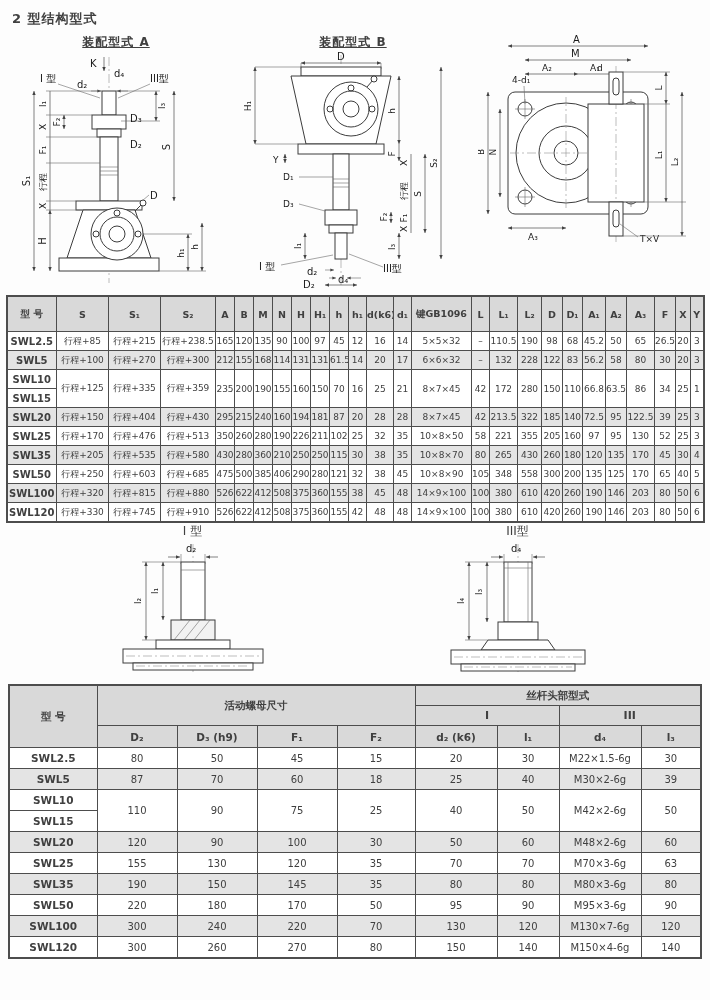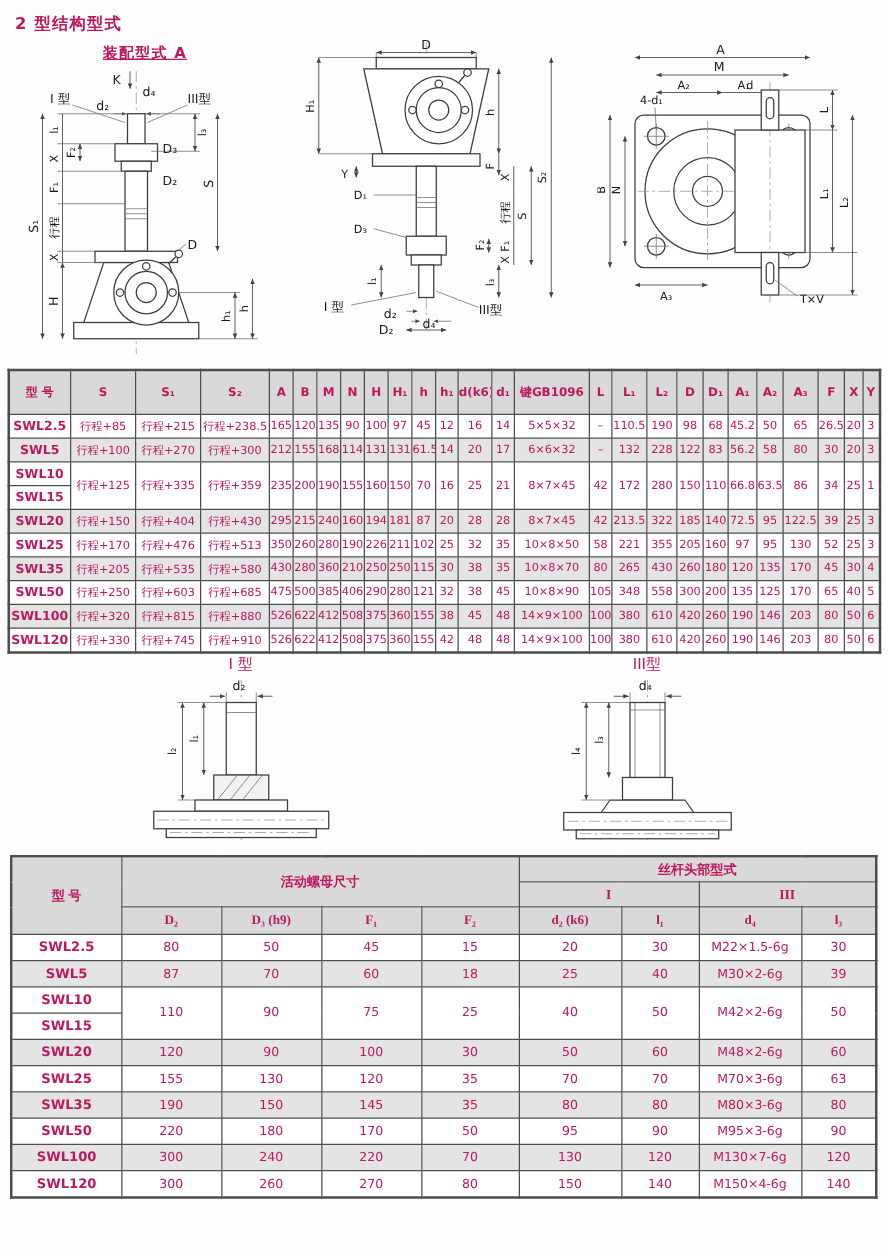--- a/index.html
+++ b/index.html
@@ -1,38 +1,38 @@
 <!DOCTYPE html>
 <html><head>
 <meta charset="utf-8">
 <style>
   html,body{margin:0;padding:0;background:#ffffff;}
   .page{position:relative;width:710px;height:1000px;background:#fdfdfd;overflow:hidden;
-        font-family:"DejaVu Sans","Liberation Sans",sans-serif;color:#be185d;}
+        font-family:"DejaVu Sans","Liberation Sans",sans-serif;color:#404040;}
   .doc-title{padding:10px 0 2px 12px;font-size:13px;font-weight:bold;letter-spacing:1px;}
   .diag-row{display:flex;justify-content:space-between;padding:0 4px;}
   .diag-cell{flex:0 0 auto;text-align:center;}
   .diag-title{font-size:12px;font-weight:bold;margin:4px 0 0 0;letter-spacing:1px;text-decoration:underline;}
   svg{display:block;}
   .ln{fill:none;stroke:#3c3c3c;stroke-width:1;}
   .fw{fill:#ffffff;stroke:#3c3c3c;stroke-width:1;}
   .fg{fill:#f2f2f2;stroke:#3c3c3c;stroke-width:1;}
   .dim{stroke:#4a4a4a;stroke-width:0.7;fill:none;}
   .thin{stroke:#6a6a6a;stroke-width:0.6;fill:none;}
   .cl{stroke:#909090;stroke-width:0.6;stroke-dasharray:9 3 2 3;fill:none;}
   .lbl{font-family:"DejaVu Sans","Liberation Sans",sans-serif;font-size:10px;fill:#1a1a1a;}
   .lbl-s{font-family:"DejaVu Sans","Liberation Sans",sans-serif;font-size:9px;fill:#1a1a1a;}
   table{border-collapse:collapse;table-layout:fixed;margin:6px auto 0 auto;background:#fff;}
   #t1,#t2{border:2px solid #4d4d4d;}
   th,td{border:1px solid #4d4d4d;text-align:center;vertical-align:middle;
         overflow:hidden;white-space:nowrap;padding:0;}
   #t1 th{height:34px;font-size:9.5px;font-weight:bold;background:#d9d9d9;}
   #t1 td{height:18px;font-size:9px;}
   #t1 td.model{font-size:10px;font-weight:bold;}
-  #t2 th{font-size:10.5px;font-weight:bold;background:#d9d9d9;font-family:Liberation Serif, serif;}
+  #t2 th{font-size:10.5px;font-weight:bold;background:#d9d9d9;}
   #t2 .h-row1 th{height:19px;}
   #t2 .h-row2 th{height:19px;font-size:11px;}
   #t2 #t2-subhead th{height:21px;}
   #t2 td{height:20px;font-size:10px;}
   #t2 td.model{font-size:10.5px;font-weight:bold;}
   tr.shade td{background:#e4e4e4;}
   .section-title{padding:12px 0 2px 26px;font-size:12px;font-weight:bold;letter-spacing:1px;}
   .mid-row{display:flex;justify-content:space-around;padding:0 30px;}
   .mid-cell{text-align:center;}
   .mid-title{font-size:12px;margin-bottom:0;}
@@ -119,20 +119,21 @@
         <line class="dim" x1="184" y1="183" x2="184" y2="220" marker-start="url(#arr)" marker-end="url(#arr)"></line>
         <line class="thin" x1="139" y1="183" x2="188" y2="183"></line>
         <line class="thin" x1="155" y1="220" x2="202" y2="220"></line>
         <text class="lbl-s" transform="rotate(-90 180 202)" x="180" y="202" text-anchor="middle">h₁</text>
         <line class="dim" x1="198" y1="172" x2="198" y2="220" marker-start="url(#arr)" marker-end="url(#arr)"></line>
         <text class="lbl-s" transform="rotate(-90 194 196)" x="194" y="196" text-anchor="middle">h</text>
       </svg>
     </div>
 
     <div class="diag-cell">
+      <div class="diag-title">装配型式  B</div>
       <svg width="224" height="238" viewBox="0 0 224 238">
         <line class="cl" x1="100" y1="4" x2="100" y2="234"></line>
 
         <text class="lbl" x="96" y="9">D</text>
         <line class="dim" x1="60" y1="12" x2="140" y2="12" marker-start="url(#arr)" marker-end="url(#arr)"></line>
         <line class="thin" x1="60" y1="12" x2="60" y2="18"></line>
         <line class="thin" x1="140" y1="12" x2="140" y2="18"></line>
 
         <rect class="fw" x="60" y="16" width="80" height="9"></rect>
         <polygon class="fw" points="50,25 150,25 135,93 65,93"></polygon>

